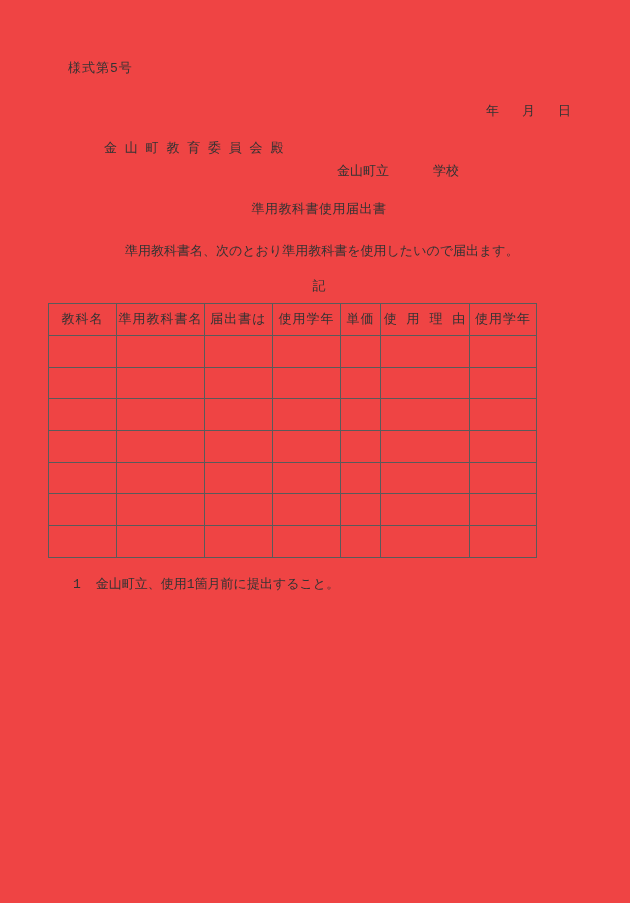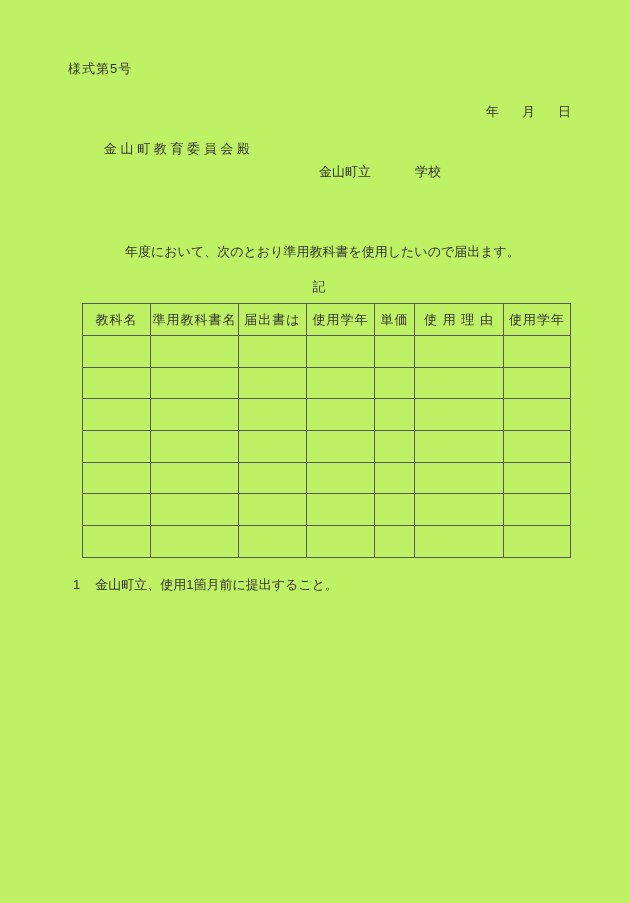--- a/index.html
+++ b/index.html
@@ -4,45 +4,45 @@
 <style>
   html, body {
     margin: 0;
     padding: 0;
     background: #fbfbfb;
   }
   .page {
     position: relative;
     width: 630px;
     height: 903px;
-    background: #bef264;
-    font-family: Liberation Sans, sans-serif;
+    background: #ef4444;
+    font-family: Liberation Mono, monospace;
     color: #333333;
     font-size: 13px;
     line-height: 1;
     overflow: hidden;
   }
   .abs { position: absolute; white-space: nowrap; }
 
   .form-number   { left: 68px;  top: 62px; letter-spacing: 1px; }
 
   .date-line     { left: 486px; top: 105px; display: flex; gap: 23px; }
 
   .addressee     { left: 104px; top: 142px; text-align: right; }
 
-  .school-line   { left: 319px; top: 165px; display: flex; }
+  .school-line   { left: 337px; top: 165px; display: flex; }
   .school-blank  { display: inline-block; width: 44px; }
 
   .doc-title     { left: 0; top: 203px; width: 100%; text-align: center; text-indent: 8px; letter-spacing: 0.5px; }
 
   .body-text     { left: 125px; top: 245px; }
 
   .section-marker{ left: 0; top: 280px; width: 100%; text-align: center; text-indent: 8px; }
 
-  .form-table-wrap { left: 82px; top: 303px; }
+  .form-table-wrap { left: 48px; top: 303px; }
   table.form-table {
     border-collapse: collapse;
     table-layout: fixed;
     width: 488px;
   }
   table.form-table col.c1 { width: 68px; }
   table.form-table col.c2 { width: 88px; }
   table.form-table col.c3 { width: 68px; }
   table.form-table col.c4 { width: 68px; }
   table.form-table col.c5 { width: 40px; }
@@ -78,22 +78,23 @@
   </div>
 
   <div class="abs addressee">金 山 町 教 育 委 員 会 殿</div>
 
   <div class="abs school-line">
     <span>金山町立</span>
     <span class="school-blank"></span>
     <span>学校</span>
   </div>
 
+  <div class="abs doc-title">準用教科書使用届出書</div>
 
-  <div class="abs body-text">年度において、次のとおり準用教科書を使用したいので届出ます。</div>
+  <div class="abs body-text">準用教科書名、次のとおり準用教科書を使用したいので届出ます。</div>
 
   <div class="abs section-marker">記</div>
 
   <div class="abs form-table-wrap">
     <table class="form-table">
       <colgroup>
         <col class="c1">
           <col class="c2">
           <col class="c3">
           <col class="c4">

